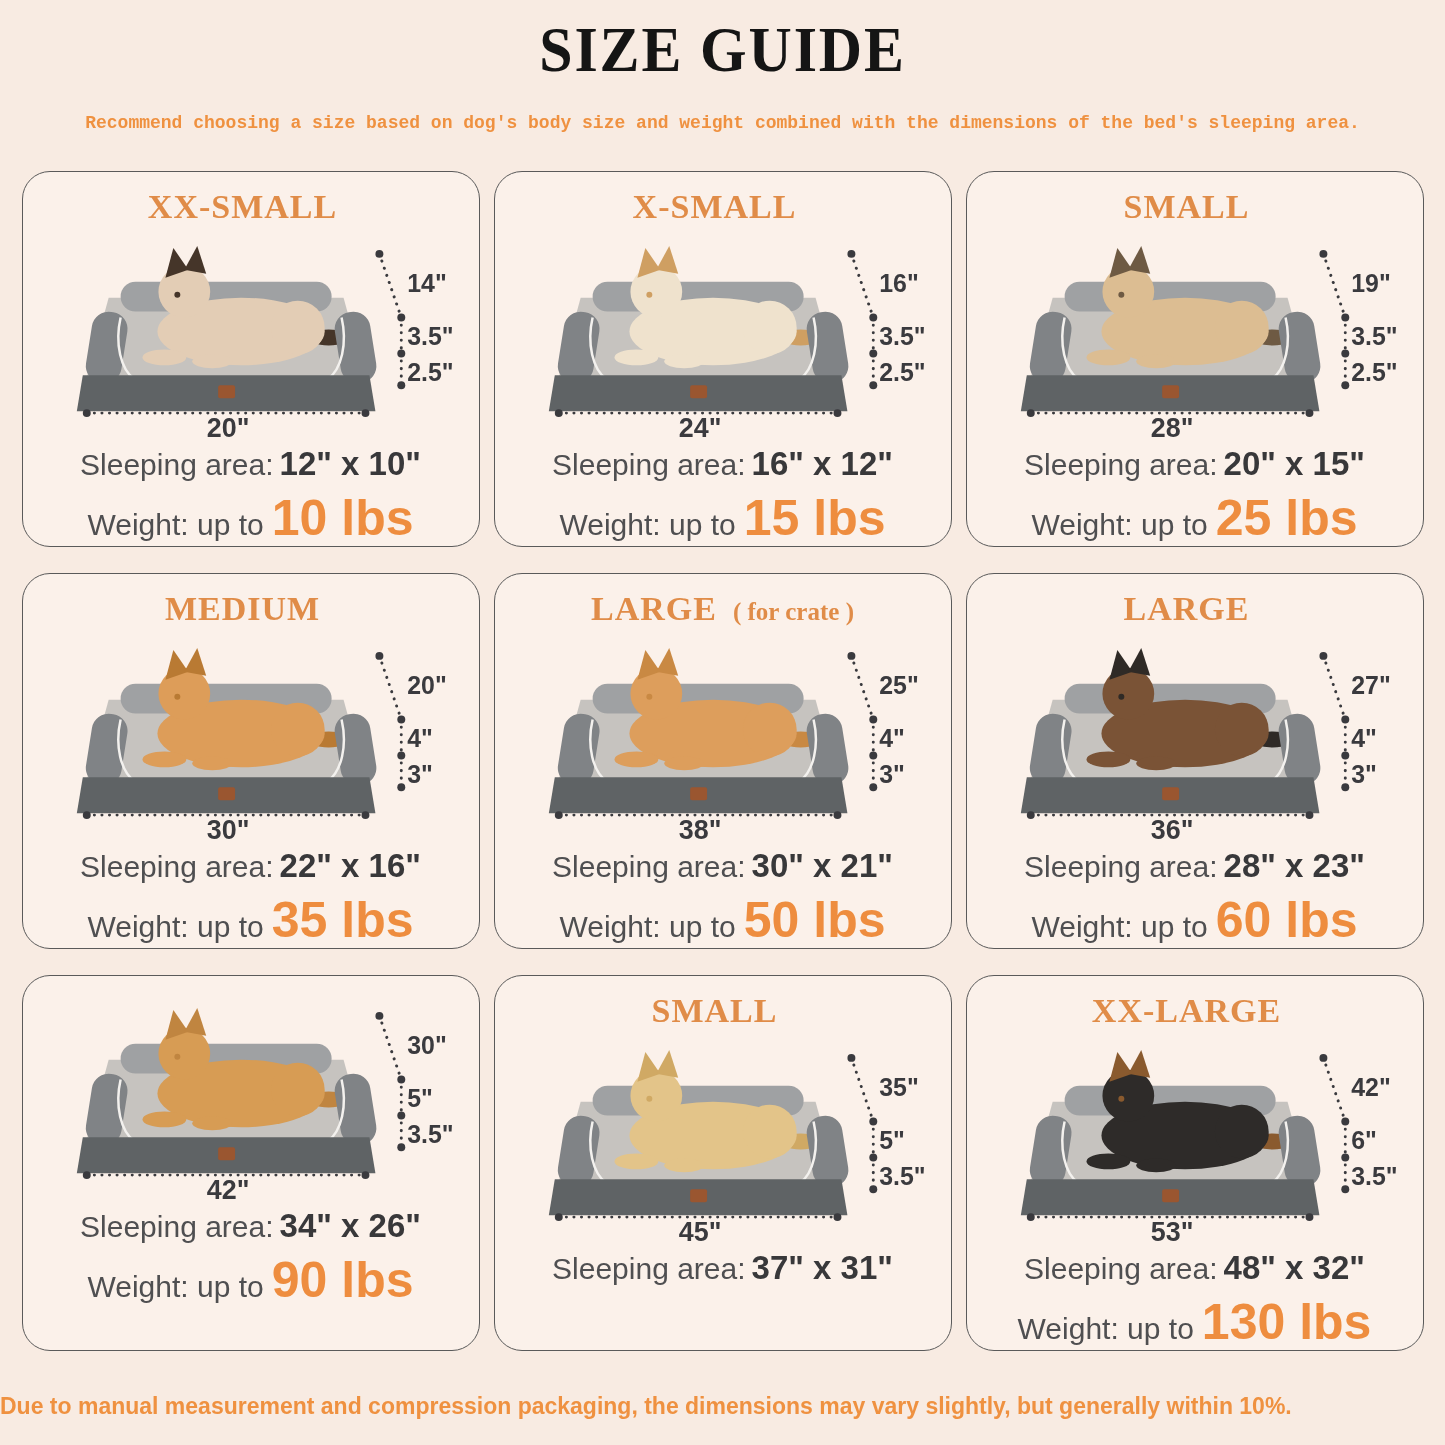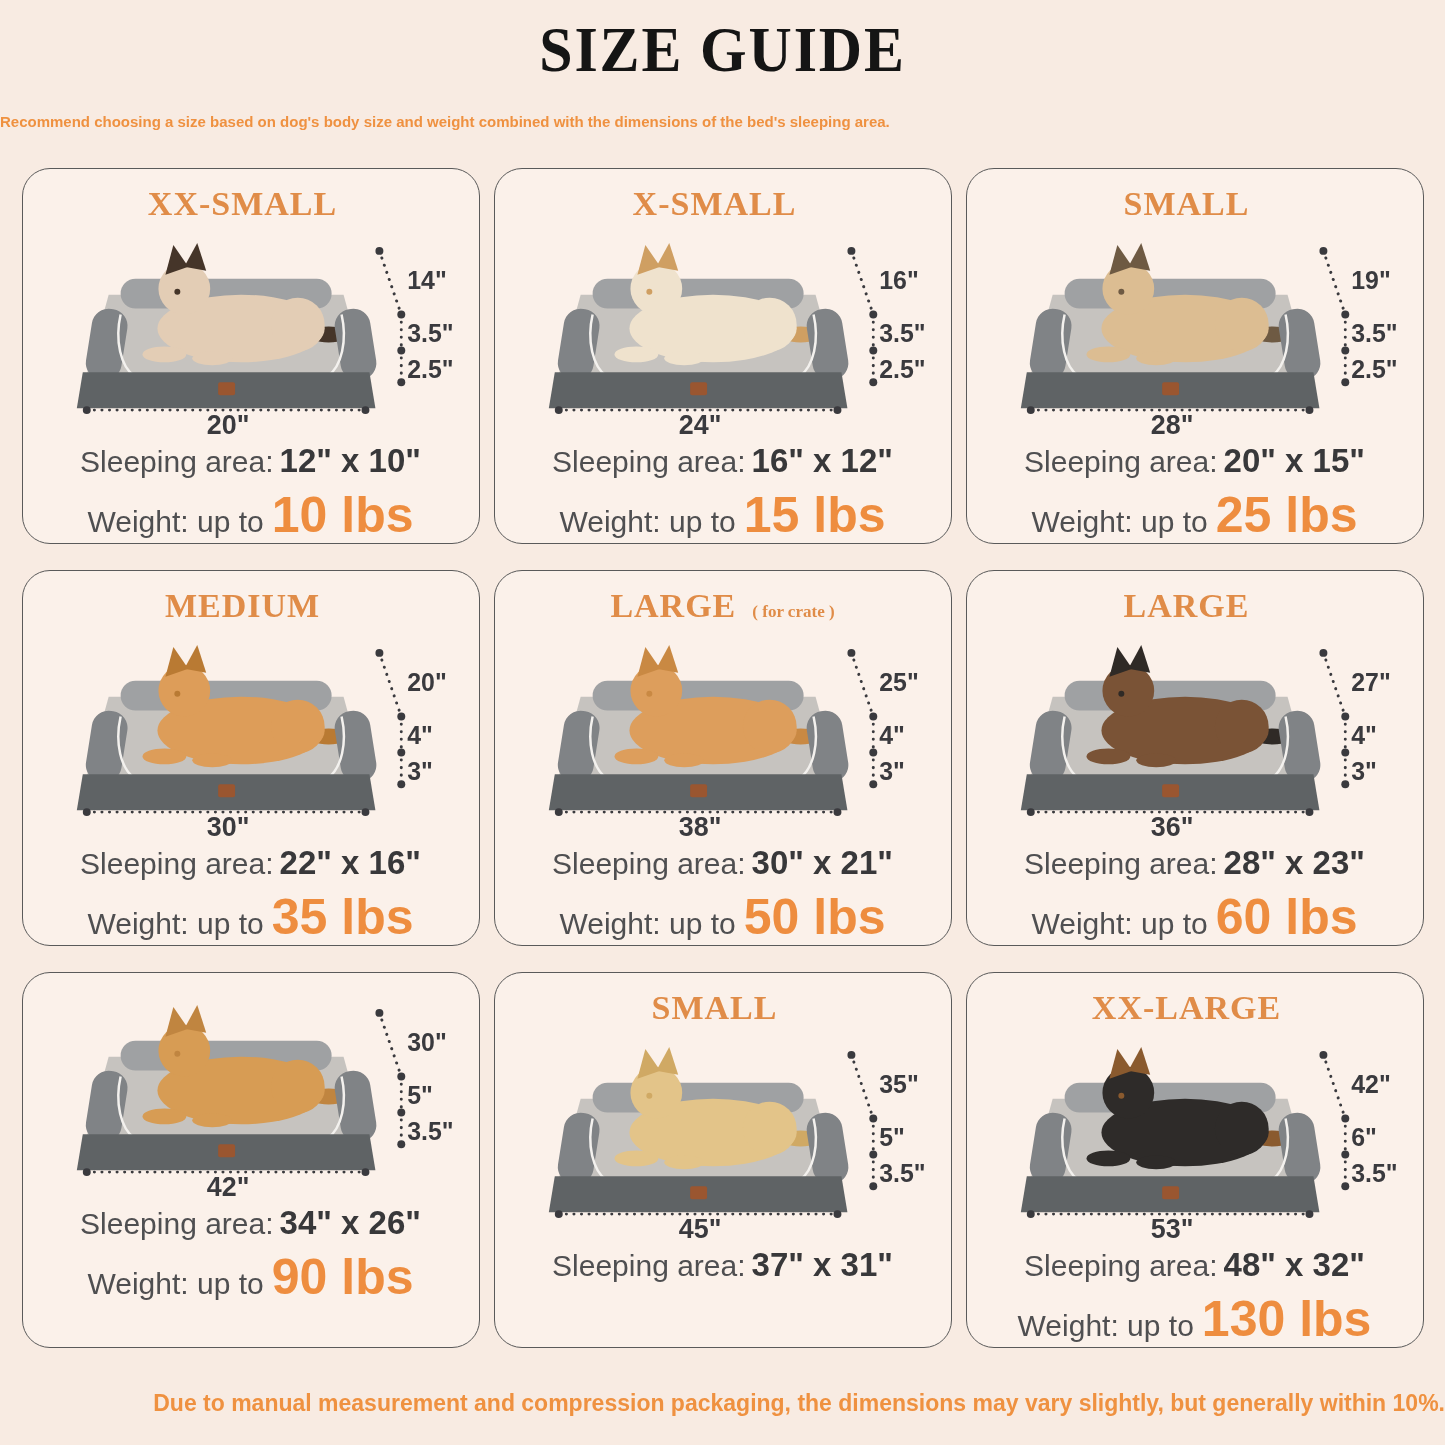--- a/index.html
+++ b/index.html
@@ -15,23 +15,25 @@
     text-align:center;
     font-family:"Liberation Serif", serif;
     font-weight:700;
     font-size:63px;
     letter-spacing:2px;
     color:#151515;
     transform:scaleX(.95);
   }
   .subtitle{
     margin:26px 0 0;
-    font-size:15px;
+    text-align:center;
+    font-size:18px;
     font-weight:700;
     color:#ef9140;
+    font-family:Liberation Mono, monospace;
   }
   .grid{
     width:1402px;
     margin:38px auto 0;
     display:grid;
     grid-template-columns:repeat(3,1fr);
     column-gap:14px;
     row-gap:26px;
   }
   .card{
@@ -45,21 +47,21 @@
   }
   .card-title{
     margin:4px 0 0;
     font-family:"Liberation Serif", serif;
     font-weight:700;
     font-size:34px;
     letter-spacing:1px;
     color:#e08c48;
   }
   .card-title .suffix{
-    font-size:17px;
+    font-size:25px;
     letter-spacing:0;
     margin-left:16px;
   }
   .illo{
     display:block;
     width:428px;
     height:211px;
     margin:2px auto 0;
   }
   .illo text{
@@ -92,21 +94,21 @@
     font-size:30px;
     color:#4f4f51;
   }
   .weight-line .wval{
     font-size:50px;
     color:#ee8d3f;
     margin-left:8px;
   }
   .footer-note{
     margin:42px 0 0;
-    text-align:right;
+    text-align:left;
     font-size:23px;
     font-weight:700;
     color:#ef9140;
   }
 </style>
 </head>
 <body>
 
 <div class="page">
 

